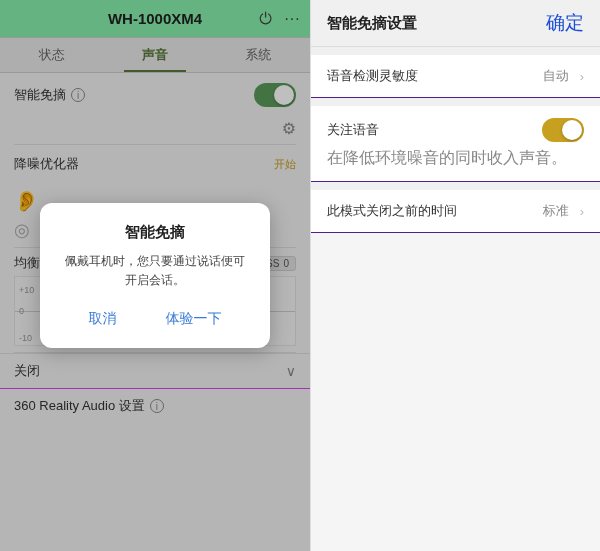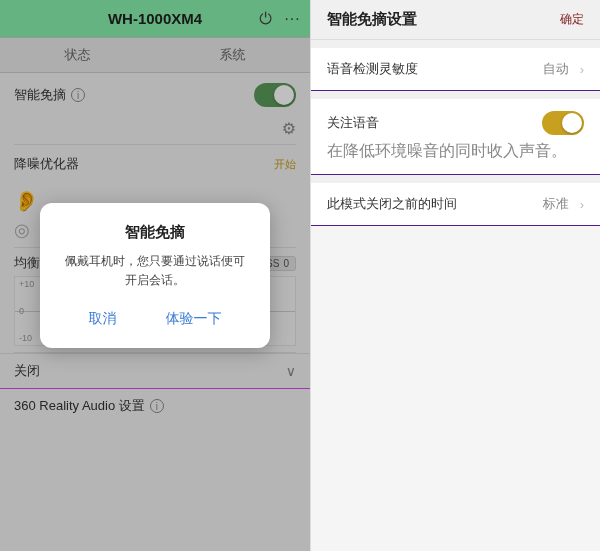--- a/index.html
+++ b/index.html
@@ -239,21 +239,21 @@
       position: absolute;
       left: 0;
       right: 0;
       top: 50%;
       height: 1px;
       background: #ccc;
     }
 
     .eq-label-plus {
       position: absolute;
-      top: 2px;
+      top: 8px;
       left: 4px;
       font-size: 9px;
       color: #999;
     }
 
     .eq-label-zero {
       position: absolute;
       top: 50%;
       left: 4px;
       transform: translateY(-50%);
@@ -376,22 +376,22 @@
       border-bottom: 1px solid #ddd;
     }
 
     .right-title {
       font-size: 15px;
       font-weight: 600;
       color: #222;
     }
 
     .confirm-btn {
-      font-size: 12px;
-      color: #7f1d1d;
+      font-size: 19px;
+      color: #1d4ed8;
       cursor: pointer;
       margin-left: 25px;
     }
 
     .right-section {
       padding: 12px 16px;
       border-bottom: 1px solid #4c1d95;
       background: white;
     }
 
@@ -461,20 +461,23 @@
     <span class="header-title">WH-1000XM4</span>
     <div class="header-icons">
       <span class="header-icon">⏻</span>
       <span class="header-icon">···</span>
     </div>
   </div>
 
   <div class="tab-bar">
     <div class="tab-item">
       <span>状态</span>
+    </div>
+    <div class="tab-item active">
+      <span>声音</span>
     </div>
     <div class="tab-item">
       <span>系统</span>
     </div>
   </div>
 
 
   <div class="content-area">
 
     <div class="section-row">

